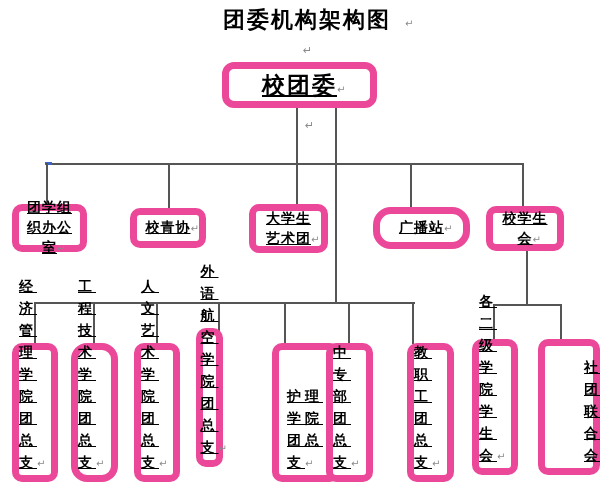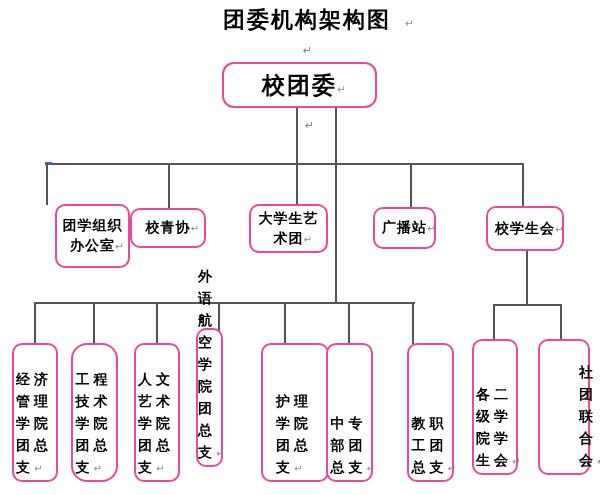--- a/index.html
+++ b/index.html
@@ -5,23 +5,24 @@
   html,body{margin:0;padding:0;background:#ffffff;}
   .canvas{
     position:relative;width:600px;height:495px;background:#ffffff;overflow:hidden;
     font-family:"Liberation Sans","DejaVu Sans",sans-serif;color:#000;
   }
   .title{
     position:absolute;left:0;top:5px;width:600px;text-align:center;text-indent:14px;
     font-size:22px;font-weight:bold;letter-spacing:2px;color:#000;white-space:nowrap;
   }
   .box{
-    position:absolute;border:2px solid #ec4899;border-radius:10px;background:#fff;
+    position:absolute;border:7px solid #ec4899;border-radius:10px;background:#fff;
     box-sizing:border-box;display:flex;align-items:center;justify-content:center;
     text-align:center;
+    text-decoration:underline;
   }
   .box.root{border-radius:12px;font-size:23px;font-weight:bold;letter-spacing:2px;}
   .box.lv2{font-size:14px;font-weight:bold;line-height:20px;letter-spacing:1px;padding:0 4px;}
   .box.tall{align-items:flex-end;justify-content:center;font-size:14px;font-weight:bold;}
   .tall .txt{display:block;width:38px;margin:7px auto 0;text-align:left;
     letter-spacing:4px;line-height:22px;word-break:break-all;}
   .lv2 .txt{display:inline-block;word-break:break-all;}
   .pmark{display:inline-block;width:0;overflow:visible;font-size:10px;font-weight:normal;
     color:#8a8a8a;letter-spacing:0;vertical-align:baseline;}
   .pmark.float{position:absolute;width:auto;font-size:11px;}
@@ -60,49 +61,49 @@
 
   <div class="line vline" style="left:526px;top:251px;height:55px;"></div>
   <div class="line hline" style="left:493px;top:304px;width:69px;"></div>
   <div class="line vline" style="left:493px;top:304px;height:36px;"></div>
   <div class="line vline" style="left:560px;top:304px;height:36px;"></div>
 
   <div class="box root" style="left:222px;top:62px;width:155px;height:46px;">
     <span class="txt"><span>校团委</span><span class="pmark">↵</span></span>
   </div>
 
-  <div class="box lv2" style="left:12px;top:204px;width:75px;height:64px;margin-left:43px;">
+  <div class="box lv2" style="left:12px;top:204px;width:75px;height:48px;">
     <span class="txt"><span>团学组织办公室</span><span class="pmark">↵</span></span>
   </div>
   <div class="box lv2" style="left:130px;top:208px;width:76px;height:40px;">
     <span class="txt"><span>校青协</span><span class="pmark">↵</span></span>
   </div>
   <div class="box lv2" style="left:249px;top:204px;width:79px;height:49px;">
     <span class="txt"><span>大学生艺术团</span><span class="pmark">↵</span></span>
   </div>
-  <div class="box lv2" style="left:373px;top:207px;width:63px;height:42px;">
+  <div class="box lv2" style="left:373px;top:207px;width:97px;height:42px;border-radius:18px;">
     <span class="txt"><span>广播站</span><span class="pmark">↵</span></span>
   </div>
   <div class="box lv2" style="left:486px;top:206px;width:78px;height:45px;">
     <span class="txt"><span>校学生会</span><span class="pmark">↵</span></span>
   </div>
 
   <div class="box tall" style="left:12px;top:343px;width:46px;height:139px;">
     <span class="txt"><span>经济管理学院团总支</span><span class="pmark">↵</span></span>
   </div>
   <div class="box tall" style="left:71px;top:343px;width:47px;height:139px;border-radius:16px;">
     <span class="txt"><span>工程技术学院团总支</span><span class="pmark">↵</span></span>
   </div>
   <div class="box tall" style="left:134px;top:343px;width:46px;height:139px;">
     <span class="txt"><span>人文艺术学院团总支</span><span class="pmark">↵</span></span>
   </div>
   <div class="box tall" style="left:196px;top:328px;width:27px;height:139px;">
     <span class="txt"><span>外语航空学院团总支</span><span class="pmark">↵</span></span>
   </div>
-  <div class="box tall" style="left:261px;top:343px;width:68px;height:139px;">
+  <div class="box tall" style="left:272px;top:343px;width:68px;height:139px;">
     <span class="txt"><span>护理学院团总支</span><span class="pmark">↵</span></span>
   </div>
   <div class="box tall" style="left:326px;top:343px;width:47px;height:139px;">
     <span class="txt"><span>中专部团总支</span><span class="pmark">↵</span></span>
   </div>
   <div class="box tall" style="left:390px;top:343px;width:47px;height:139px;margin-left:17px;">
     <span class="txt"><span>教职工团总支</span><span class="pmark">↵</span></span>
   </div>
 
   <div class="box tall" style="left:472px;top:339px;width:46px;height:136px;">

